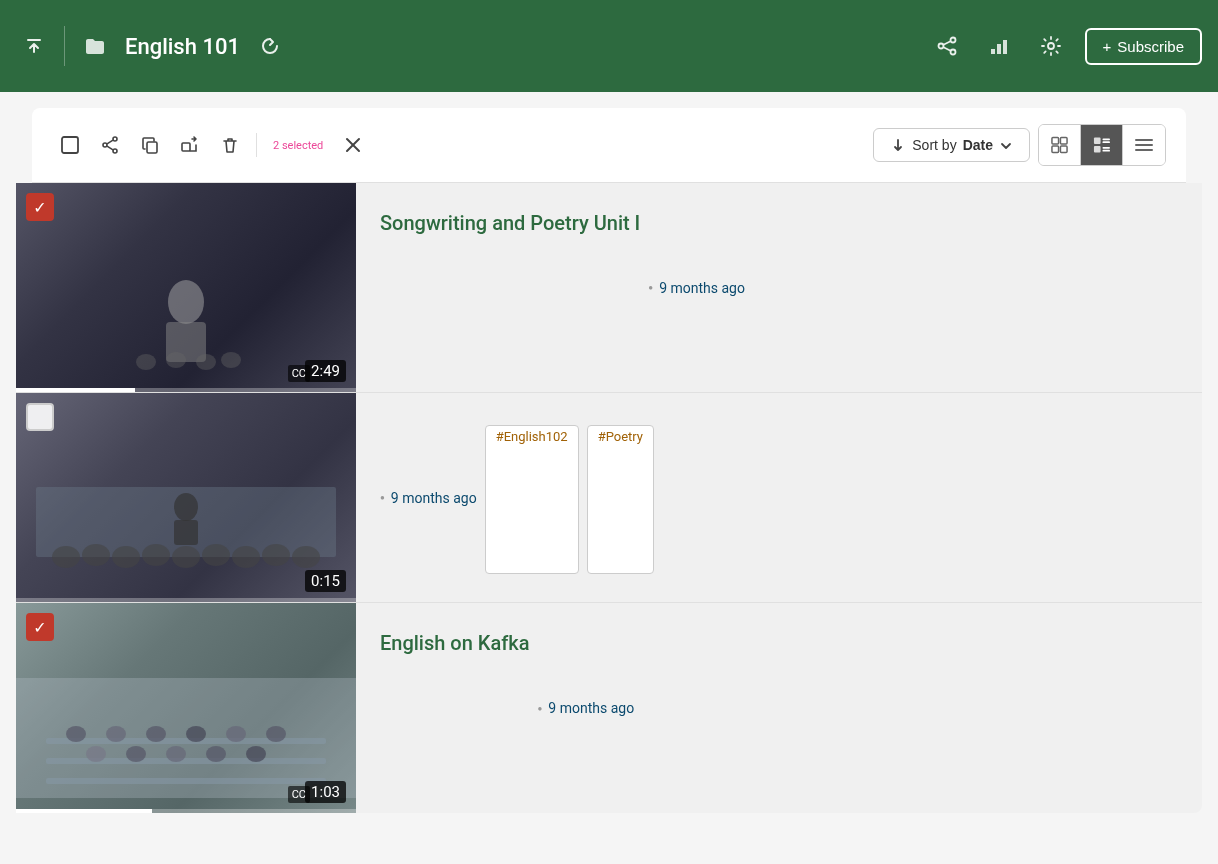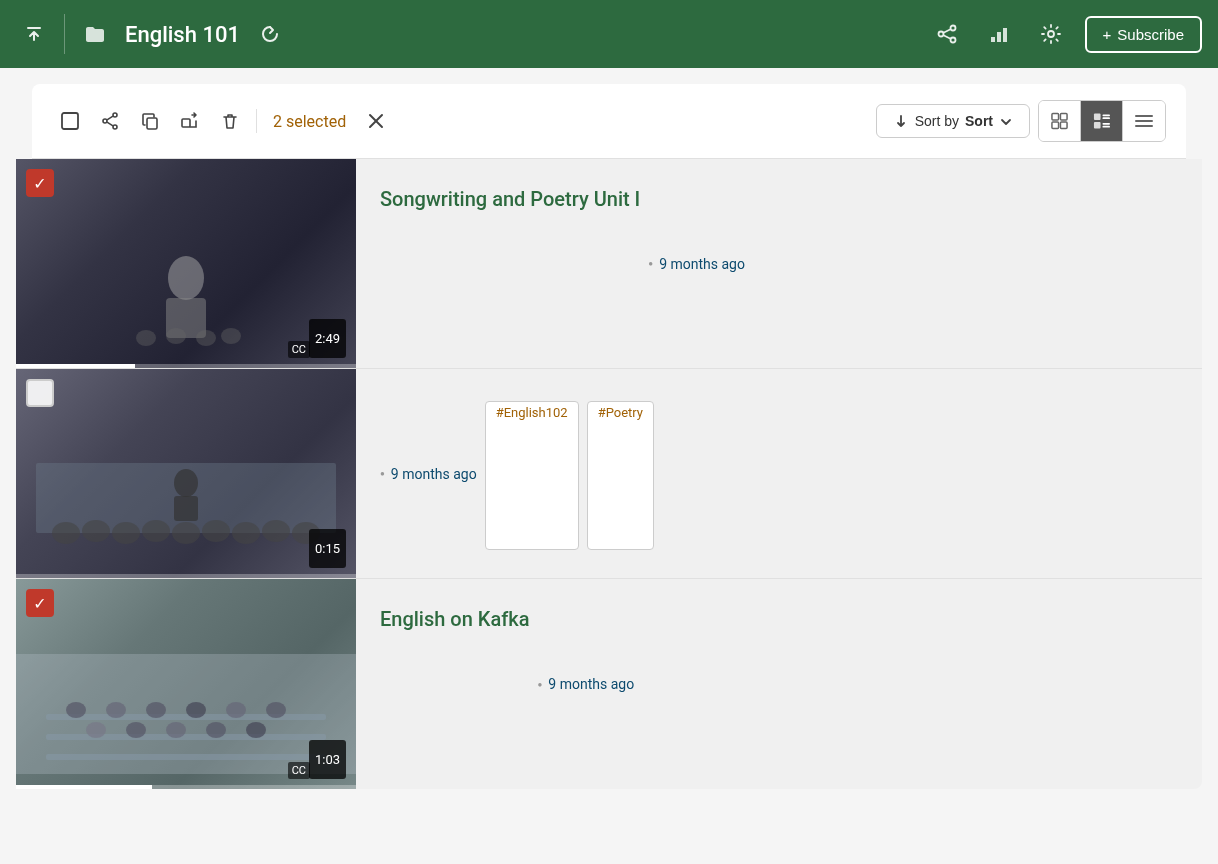--- a/index.html
+++ b/index.html
@@ -2,21 +2,21 @@
 <html><head>
   <meta charset="utf-8">
   <style>
     * { box-sizing: border-box; margin: 0; padding: 0; }
     body { font-family: -apple-system, BlinkMacSystemFont, 'Segoe UI', Roboto, sans-serif; background: #f5f5f5; }
 
     
     .header {
       background: #2d6a3f;
       color: white;
-      height: 68px;
+      height: 92px;
       display: flex;
       align-items: center;
       padding: 0 16px;
       gap: 12px;
     }
     .header-left { display: flex; align-items: center; gap: 12px; flex: 1; }
     .header-right { display: flex; align-items: center; gap: 16px; }
     .header-icon-btn {
       background: none; border: none; color: white; cursor: pointer;
       display: flex; align-items: center; justify-content: center;
@@ -40,21 +40,21 @@
     }
     .toolbar-left { display: flex; align-items: center; gap: 4px; }
     .toolbar-right { display: flex; align-items: center; gap: 8px; }
     .toolbar-icon-btn {
       background: none; border: none; cursor: pointer;
       width: 36px; height: 36px; border-radius: 4px;
       display: flex; align-items: center; justify-content: center;
       font-size: 18px; color: #444;
     }
     .toolbar-separator { width: 1px; height: 24px; background: #e0e0e0; margin: 0 4px; }
-    .selected-count { font-size: 16px; color: #a16207; font-weight: 400; padding: 0 8px; }
+    .selected-count { font-size: 11px; color: #ec4899; font-weight: 400; padding: 0 8px; }
     .sort-btn {
       border: 1px solid #ccc; background: white; padding: 8px 16px;
       border-radius: 6px; cursor: pointer; font-size: 14px; color: #333;
       display: flex; align-items: flex-end; gap: 6px;
     }
     .sort-btn strong { font-weight: 700; }
     .view-toggle { display: flex; border: 1px solid #ccc; border-radius: 6px; overflow: hidden; }
     .view-btn {
       border: none; background: white; padding: 8px 12px; cursor: pointer;
       font-size: 16px; color: #444;
@@ -95,21 +95,21 @@
       position: absolute; top: 10px; left: 10px;
       width: 28px; height: 28px; border-radius: 4px;
       display: flex; align-items: center; justify-content: center;
       cursor: pointer; font-size: 16px;
     }
     .checkbox-overlay.checked { background: #c0392b; border: 2px solid #c0392b; color: white; }
     .checkbox-overlay.unchecked { background: rgba(255,255,255,0.9); border: 2px solid #ccc; color: transparent; }
     .duration-badge {
       position: absolute; bottom: 10px; right: 10px;
       background: rgba(0,0,0,0.75); color: white;
-      padding: 12px 6px; border-radius: 3px; font-size: 13px;
+      padding: 2px 6px; border-radius: 3px; font-size: 15px;
     }
     .cc-icon {
       position: absolute; bottom: 10px; right: 46px;
       background: rgba(0,0,0,0.6); color: white;
       padding: 2px 4px; border-radius: 2px; font-size: 11px;
     }
     .progress-bar {
       position: absolute; bottom: 0; left: 0; right: 0; height: 4px; background: rgba(255,255,255,0.3);
     }
     .progress-fill { height: 100%; background: white; }
@@ -224,21 +224,21 @@
           <line x1="14" y1="2" x2="2" y2="14" stroke="#444" stroke-width="2" stroke-linecap="round"></line>
         </svg>
       </button>
     </div>
     <div class="toolbar-right">
       <button class="sort-btn">
         <svg width="16" height="16" viewBox="0 0 16 16" fill="none">
           <path d="M8 13V3M8 13l-3-3M8 13l3-3" stroke="#444" stroke-width="1.8" stroke-linecap="round" stroke-linejoin="round"></path>
         </svg>
         <span>Sort by</span>
-        <strong>Sort</strong>
+        <strong>Date</strong>
         <svg width="14" height="14" viewBox="0 0 14 14" fill="none">
           <path d="M3 5l4 4 4-4" stroke="#444" stroke-width="1.8" stroke-linecap="round" stroke-linejoin="round"></path>
         </svg>
       </button>
       <div class="view-toggle">
         <button class="view-btn">
           <svg width="18" height="18" viewBox="0 0 18 18" fill="none">
             <rect x="1" y="1" width="7" height="7" rx="1" stroke="#666" stroke-width="1.6" fill="none"></rect>
             <rect x="10" y="1" width="7" height="7" rx="1" stroke="#666" stroke-width="1.6" fill="none"></rect>
             <rect x="1" y="10" width="7" height="7" rx="1" stroke="#666" stroke-width="1.6" fill="none"></rect>

